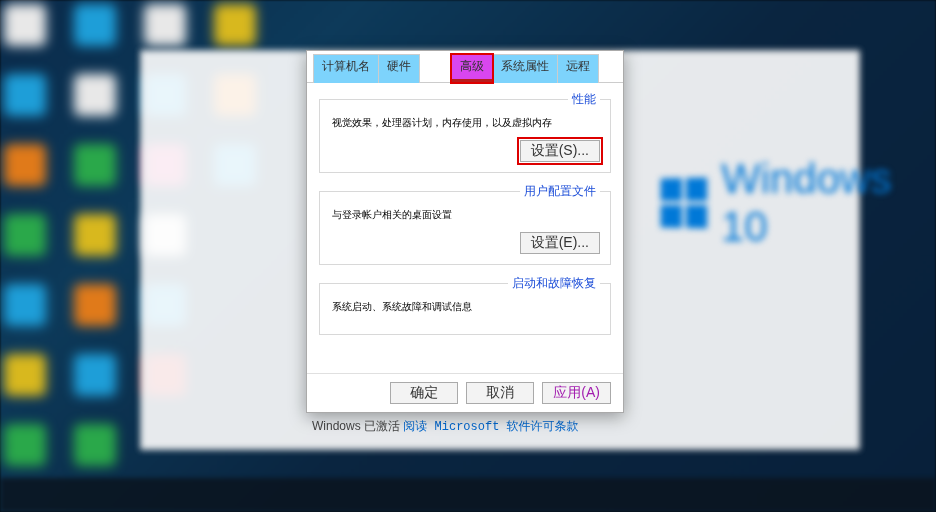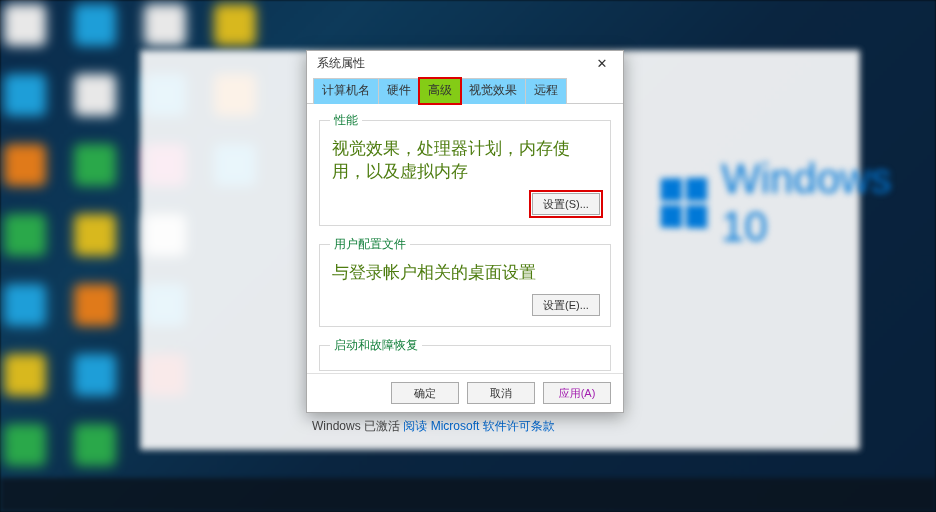--- a/index.html
+++ b/index.html
@@ -47,21 +47,21 @@
   .syswin {
     position:absolute; left:140px; top:50px; width:720px; height:400px;
     background:#fff; border:1px solid #ccc;
     filter:blur(3px);
     opacity:0.9;
   }
   .activation {
     position:absolute; left:312px; top:418px;
     font-size:12px; color:#444;
   }
-  .activation a{ color:#0066cc; text-decoration:none;}
+  .activation a{ color:#0066cc; text-decoration:none;font-family:Liberation Mono, monospace;}
 
   
   .dialog {
     position:absolute; left:306px; top:50px; width:318px; height:363px;
     background:#fff; border:1px solid #aaa;
     box-shadow:0 4px 16px rgba(0,0,0,0.35);
     display:flex; flex-direction:column;
   }
   .titlebar {
     height:24px; display:flex; align-items:center; justify-content:space-between;
@@ -78,39 +78,39 @@
   }
   .tab {
     padding:3px 8px 4px; font-size:12px; color:#333;
     border:1px solid transparent; border-bottom:none;
     position:relative; top:1px; cursor:pointer;
     background:#7dd3fc;
     border-color:#ccc;
     margin-right:-1px;
   }
   .tab.active {
-    background:#84cc16; border-bottom:1px solid #b91c1c;
+    background:#d946ef; border-bottom:4px solid #b91c1c;margin-left:32px;
   }
   .tab.hl { outline:2px solid #d00; outline-offset:-1px; z-index:2;}
   .content {
     flex:1; padding:8px 12px 6px 12px; color:#333;
     overflow:hidden;
   }
   .intro { font-size:12px; margin:4px 0 8px 6px; }
   fieldset.group {
     border:1px solid #d8d8d8; margin:0 0 10px 0; padding:6px 10px 10px 10px;
     position:relative;
   }
   fieldset.group legend{
-    font-size:12px; padding:0 4px; color:#15803d;
-  }
-  .desc{ font-size:17px; color:#4d7c0f; margin:2px 0 10px 2px;}
+    font-size:12px; padding:0 4px; color:#1d4ed8;text-align:right;
+  }
+  .desc{ font-size:10px; color:#000000; margin:2px 0 10px 2px;}
   .btnrow { display:flex; justify-content:flex-end; }
   button.winbtn {
-    min-width:68px; height:22px; font-size:11px;
+    min-width:68px; height:22px; font-size:14px;
     background:#f3f3f3; border:1px solid #aaa; color:#333;
     padding:0 10px; cursor:pointer;
     font-family:inherit;
   }
   button.winbtn.disabled{ color:#a21caf; cursor:default;}
   .hl-red { outline:2px solid #d00; outline-offset:1px; }
   .footer {
     border-top:1px solid #e0e0e0;
     padding:8px 12px; display:flex; justify-content:flex-end; gap:8px;
   }
@@ -170,30 +170,26 @@
     </div>
   <span>Windows 10</span>
 </div>
 
 <div class="activation">
   <span>Windows 已激活 </span>
   <a href="#">阅读 Microsoft 软件许可条款</a>
 </div>
 
 <div class="dialog">
-  <div class="titlebar">
-    <span>系统属性</span>
-    <div class="close-x">✕</div>
-  </div>
 
   <div class="tabs">
     <div class="tab">计算机名</div>
     <div class="tab">硬件</div>
     <div class="tab active hl">高级</div>
-    <div class="tab">视觉效果</div>
+    <div class="tab">系统属性</div>
     <div class="tab">远程</div>
   </div>
 
   <div class="content">
 
     <fieldset class="group">
       <legend>性能</legend>
       <div class="desc">视觉效果，处理器计划，内存使用，以及虚拟内存</div>
       <div class="btnrow">
         <button class="winbtn hl-red">设置(S)...</button>
@@ -203,20 +199,21 @@
     <fieldset class="group">
       <legend>用户配置文件</legend>
       <div class="desc">与登录帐户相关的桌面设置</div>
       <div class="btnrow">
         <button class="winbtn">设置(E)...</button>
       </div>
     </fieldset>
 
     <fieldset class="group">
       <legend>启动和故障恢复</legend>
+      <div class="desc">系统启动、系统故障和调试信息</div>
 
     </fieldset>
 
   </div>
 
   <div class="footer">
     <button class="winbtn">确定</button>
     <button class="winbtn">取消</button>
     <button class="winbtn disabled">应用(A)</button>
   </div>

